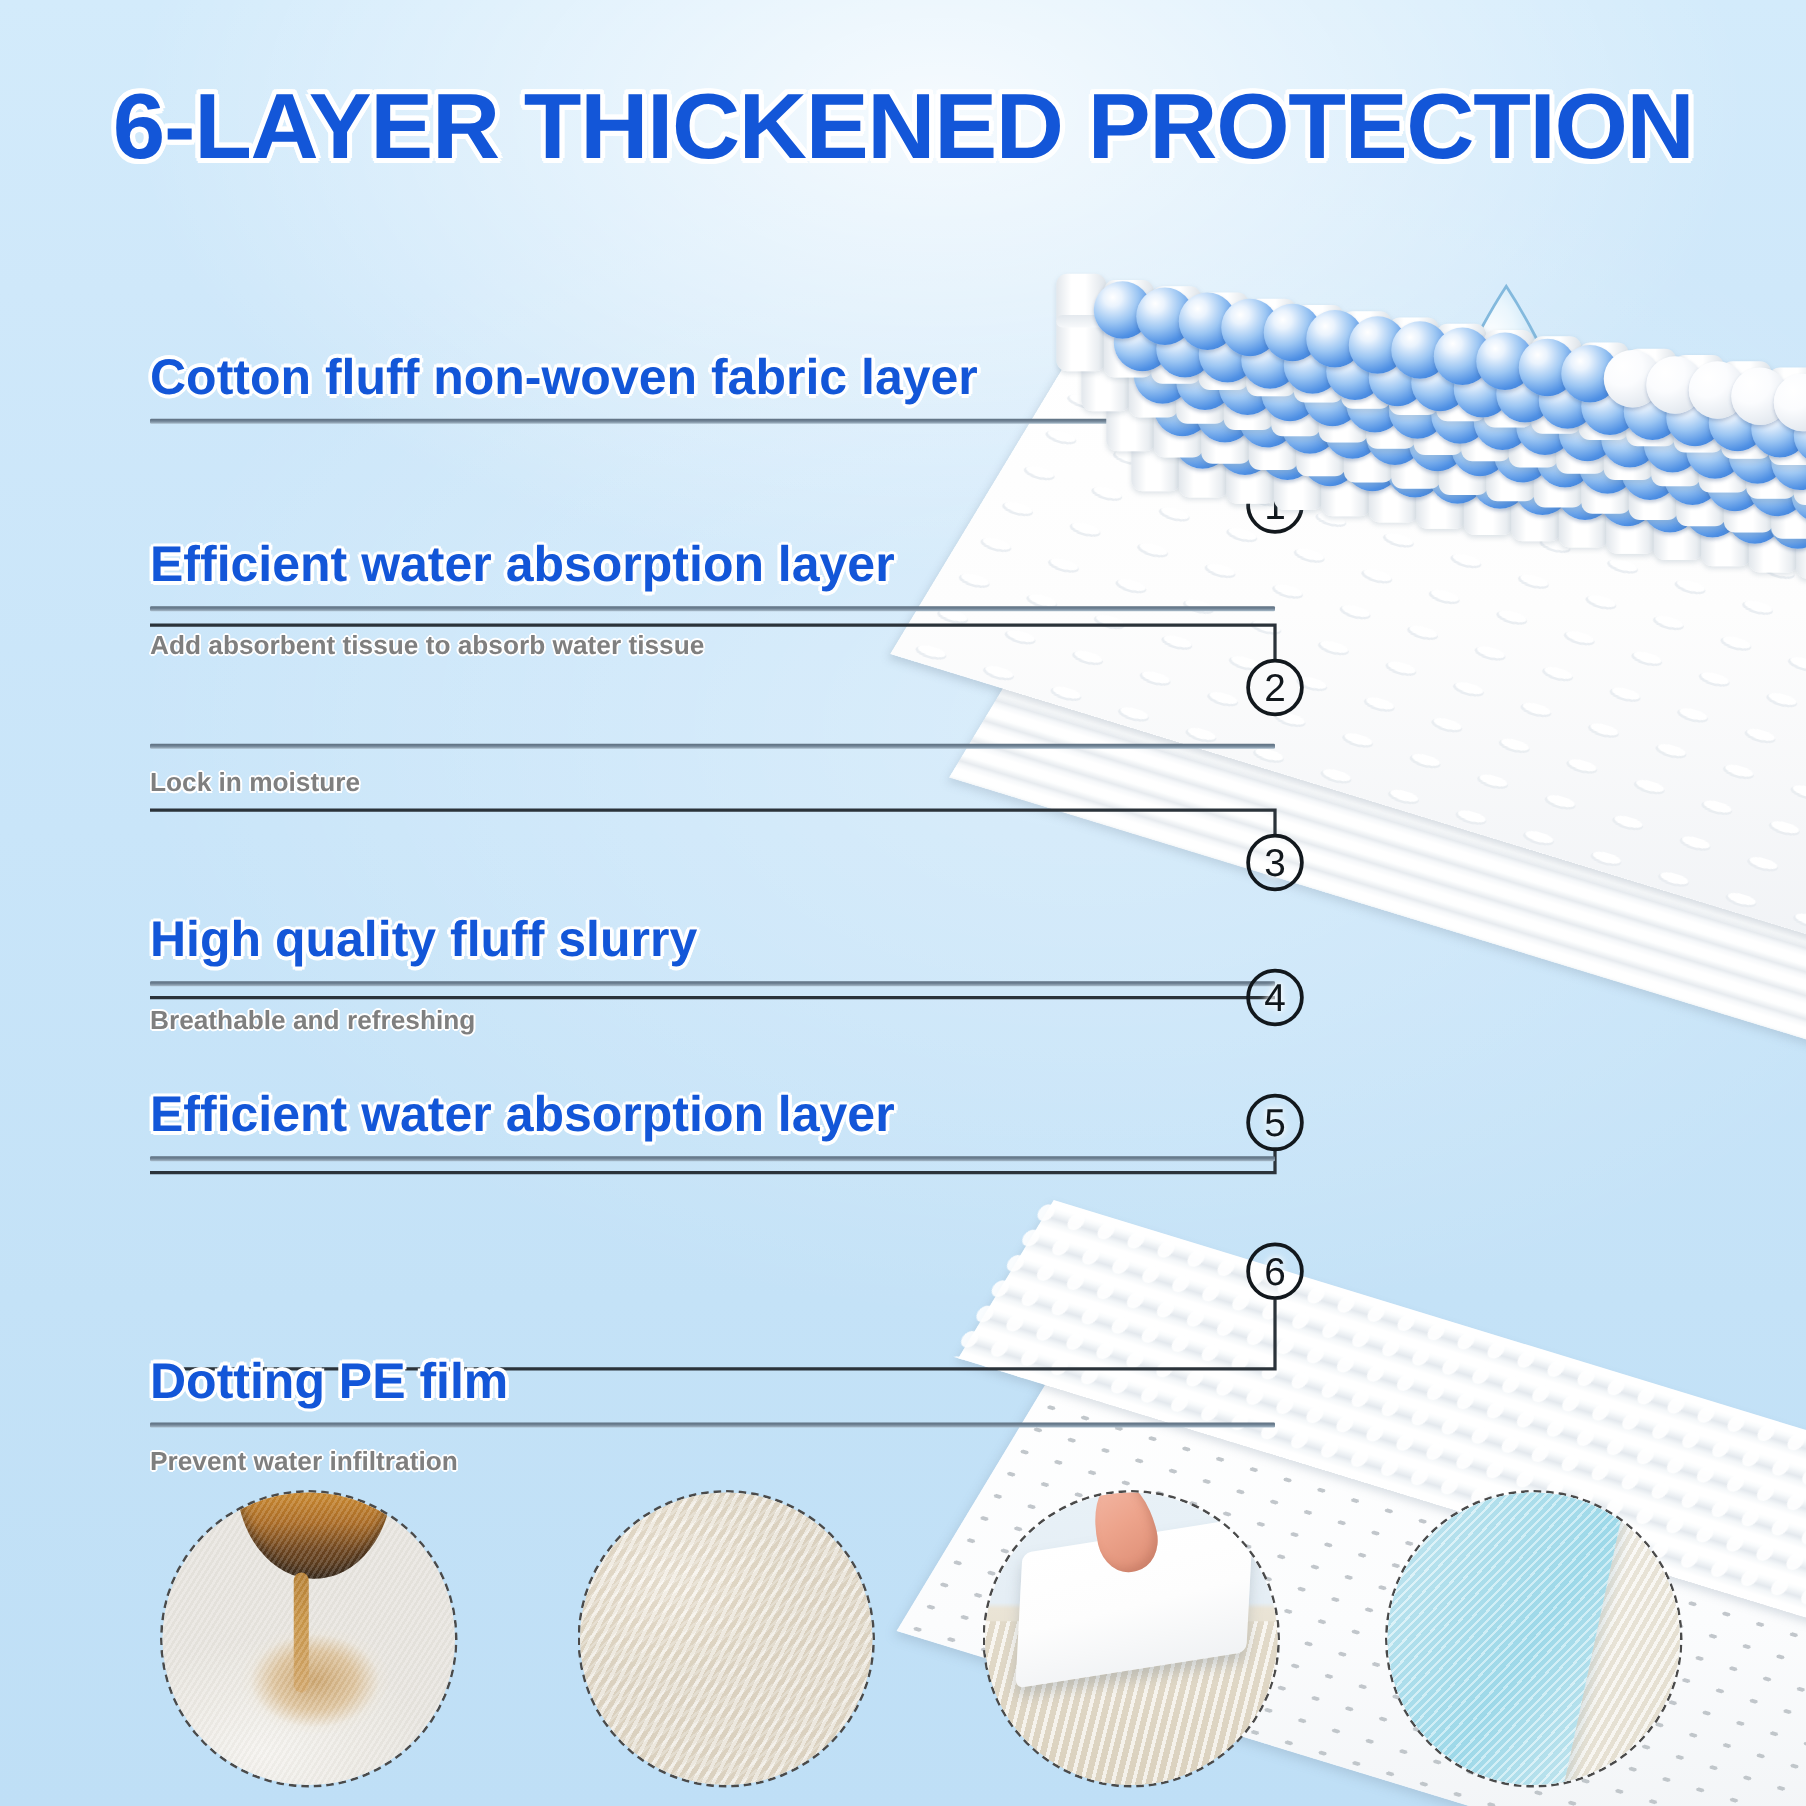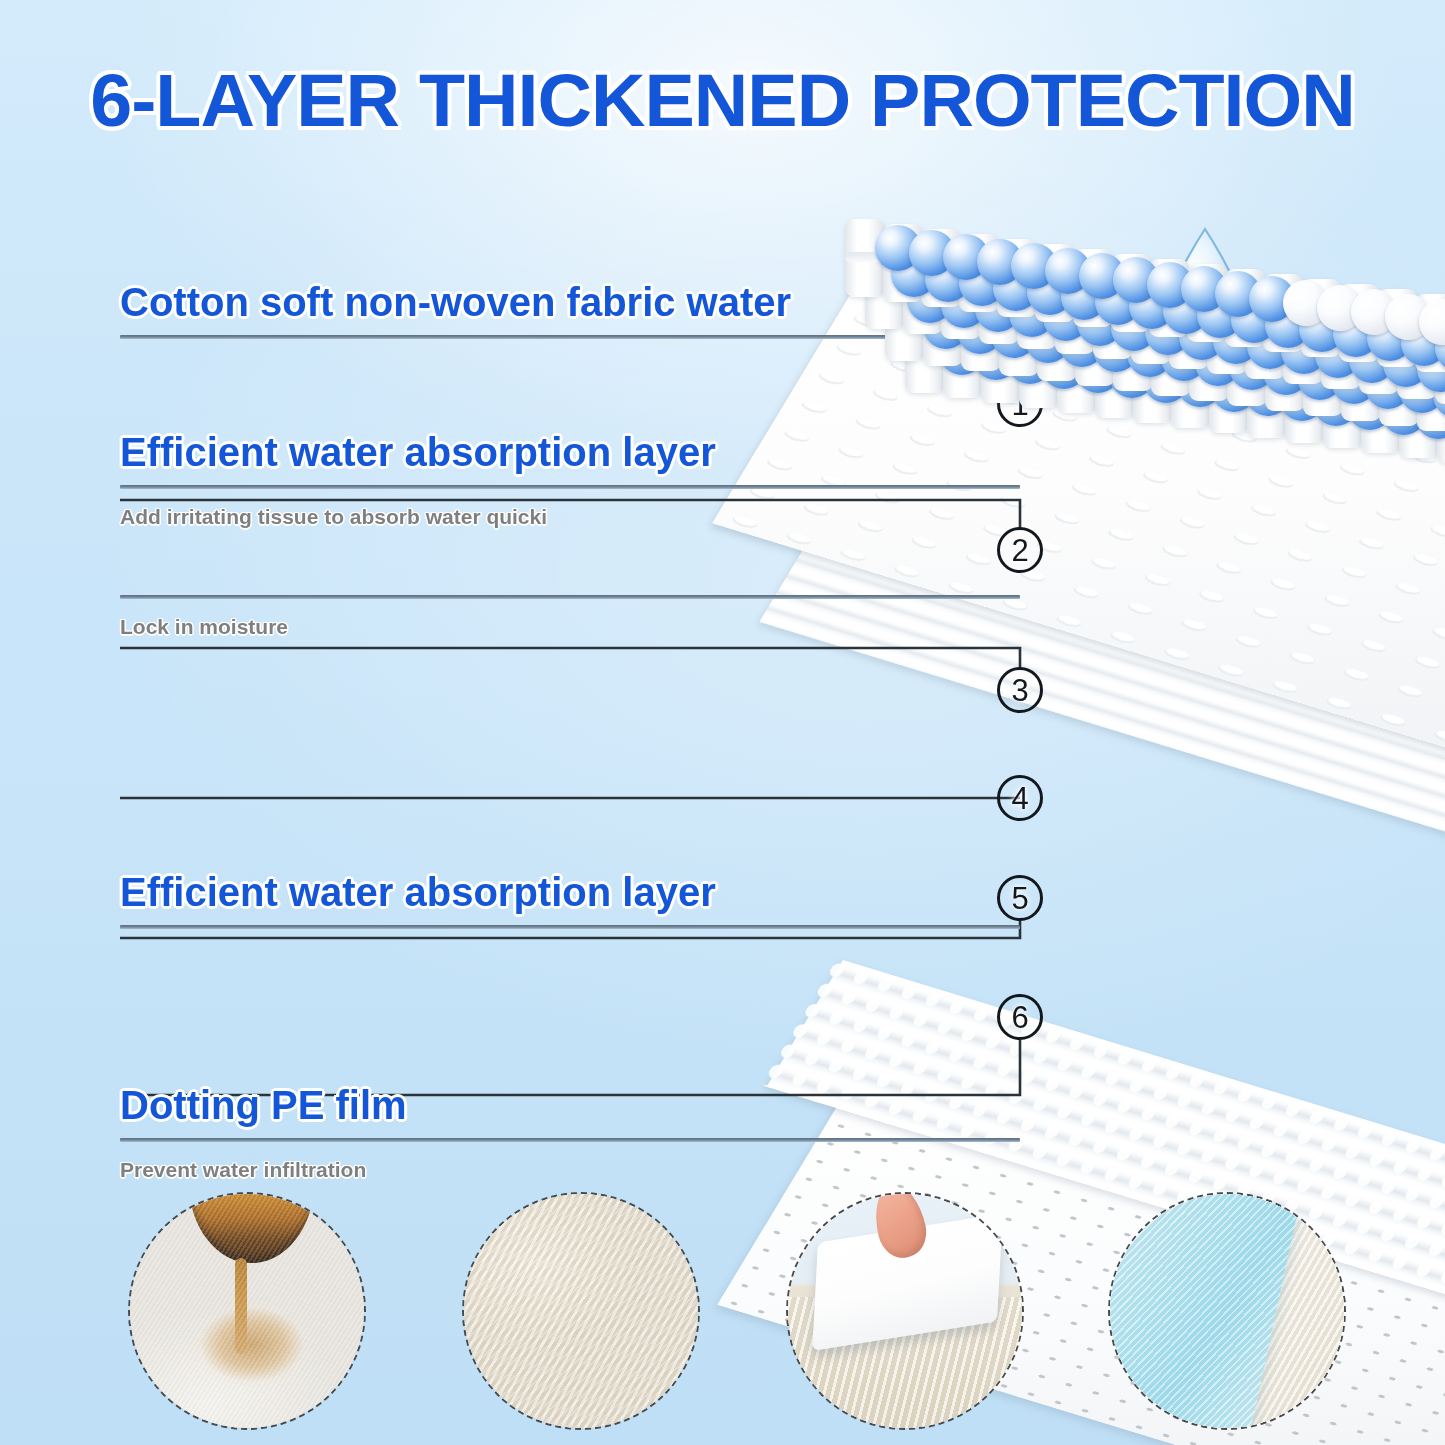--- a/index.html
+++ b/index.html
@@ -427,35 +427,40 @@
       <path d="M1020,352 L1020,382"></path>
       <path d="M120,500 L1020,500 L1020,528"></path>
       <path d="M120,648 L1020,648 L1020,668"></path>
       <path d="M120,798 L1020,798"></path>
       <path d="M120,938 L1020,938 L1020,918"></path>
       <path d="M120,1095 L1020,1095 L1020,1040"></path>
     </g>
   </svg>
 
   <div class="label-block" style="top:282px;">
-    <div class="label-title">Cotton soft non-woven fabric water</div>
+    <div class="label-title">Cotton fluff non-woven fabric layer</div>
     <div class="label-rule"></div>
   </div>
 
   <div class="label-block" style="top:432px;">
     <div class="label-title">Efficient water absorption layer</div>
     <div class="label-rule"></div>
-    <div class="label-sub">Add irritating tissue to absorb water quicki</div>
+    <div class="label-sub">Add absorbent tissue to absorb water tissue</div>
   </div>
 
   <div class="label-block" style="top:582px;">
     <div class="label-rule"></div>
     <div class="label-sub">Lock in moisture</div>
   </div>
 
+  <div class="label-block" style="top:732px;">
+    <div class="label-title">High quality fluff slurry</div>
+    <div class="label-rule"></div>
+    <div class="label-sub">Breathable and refreshing</div>
+  </div>
 
   <div class="label-block" style="top:872px;">
     <div class="label-title">Efficient water absorption layer</div>
     <div class="label-rule"></div>
   </div>
 
   <div class="label-block" style="top:1085px;">
     <div class="label-title">Dotting PE film</div>
     <div class="label-rule"></div>
     <div class="label-sub">Prevent water infiltration</div>

